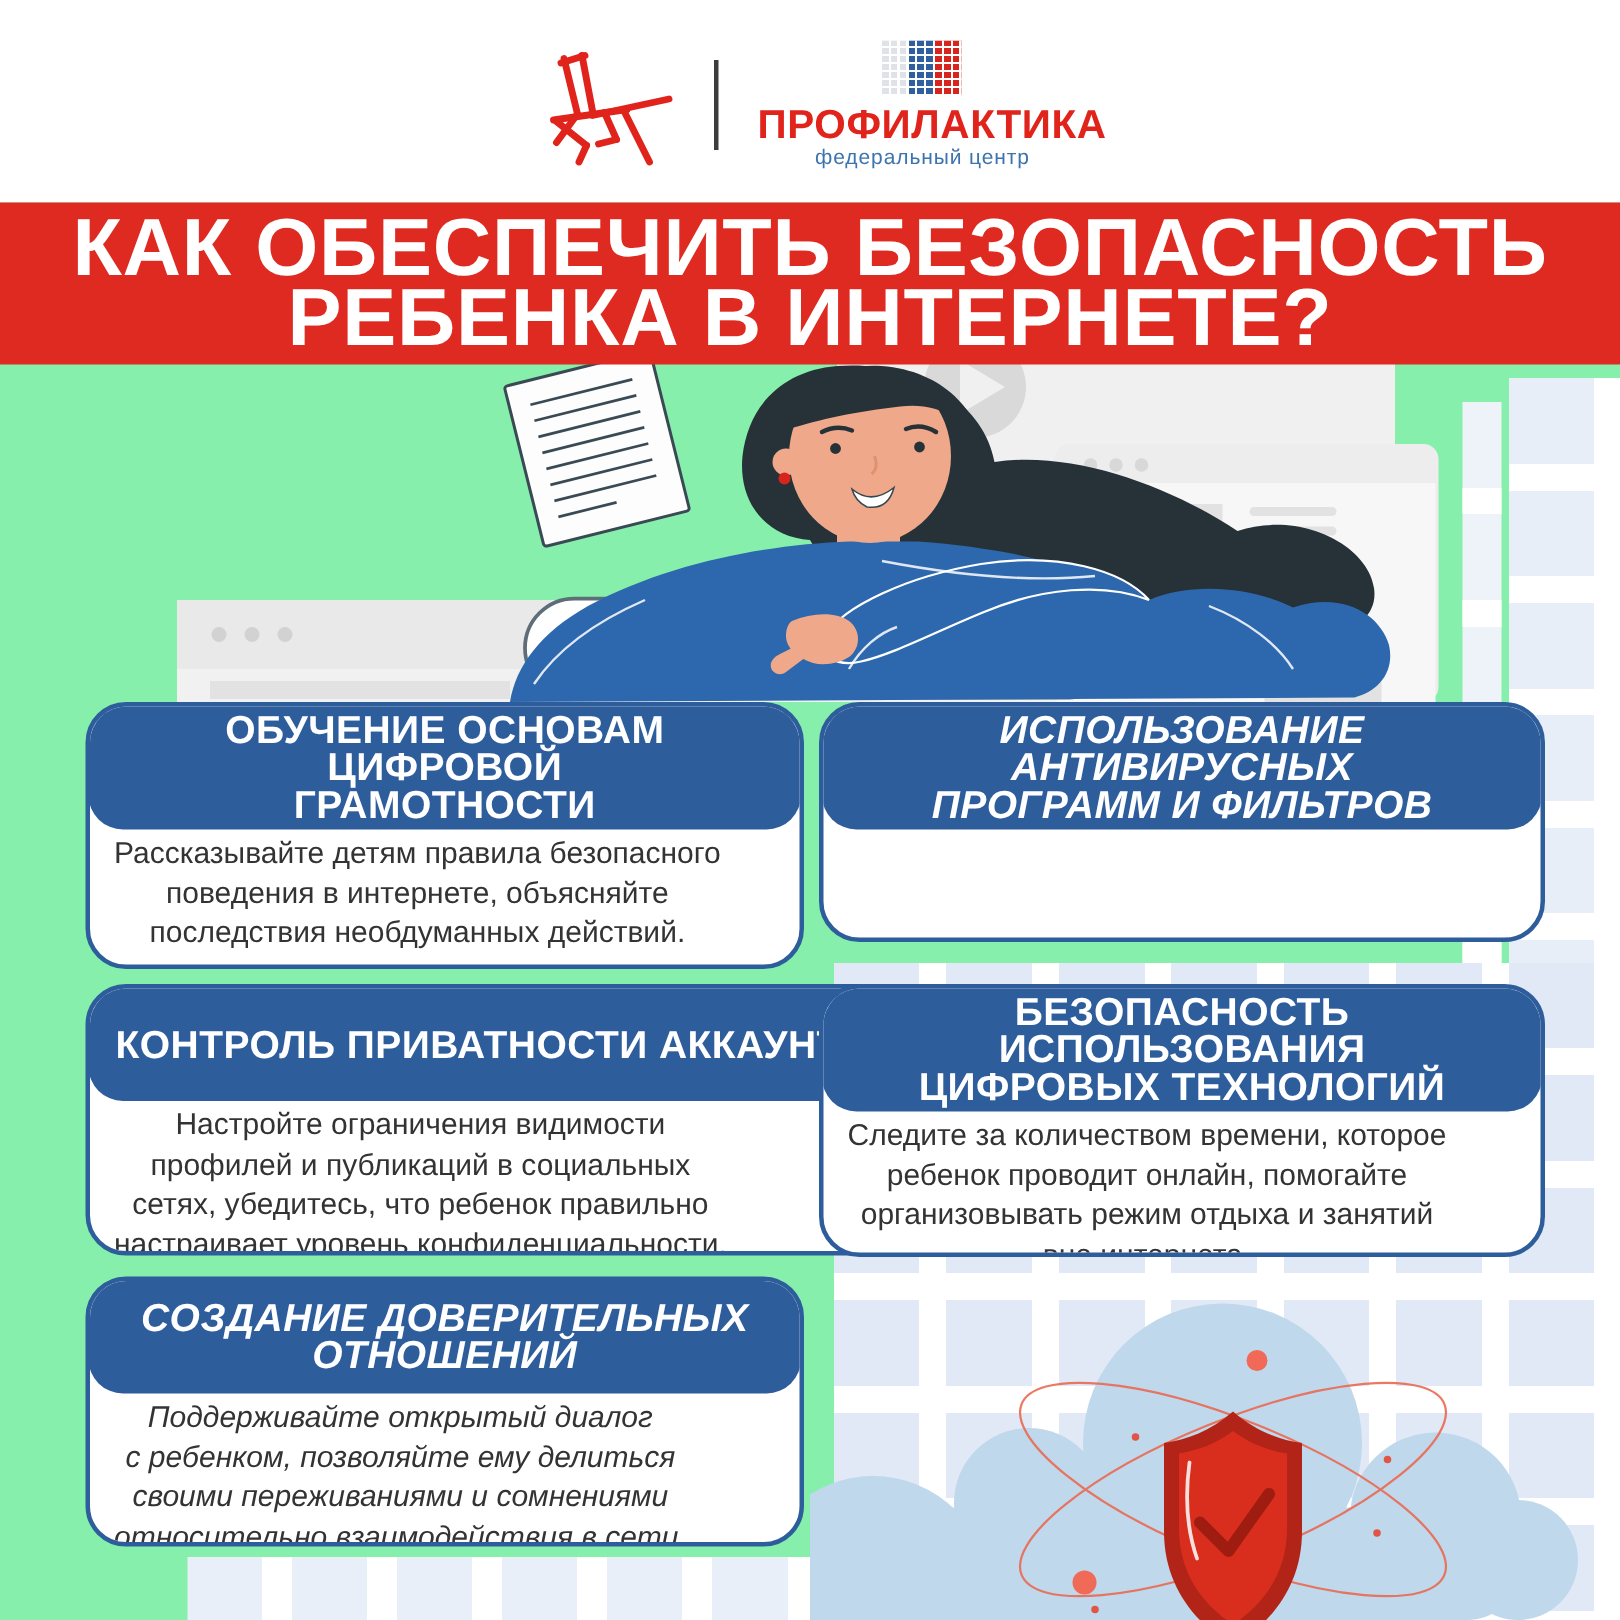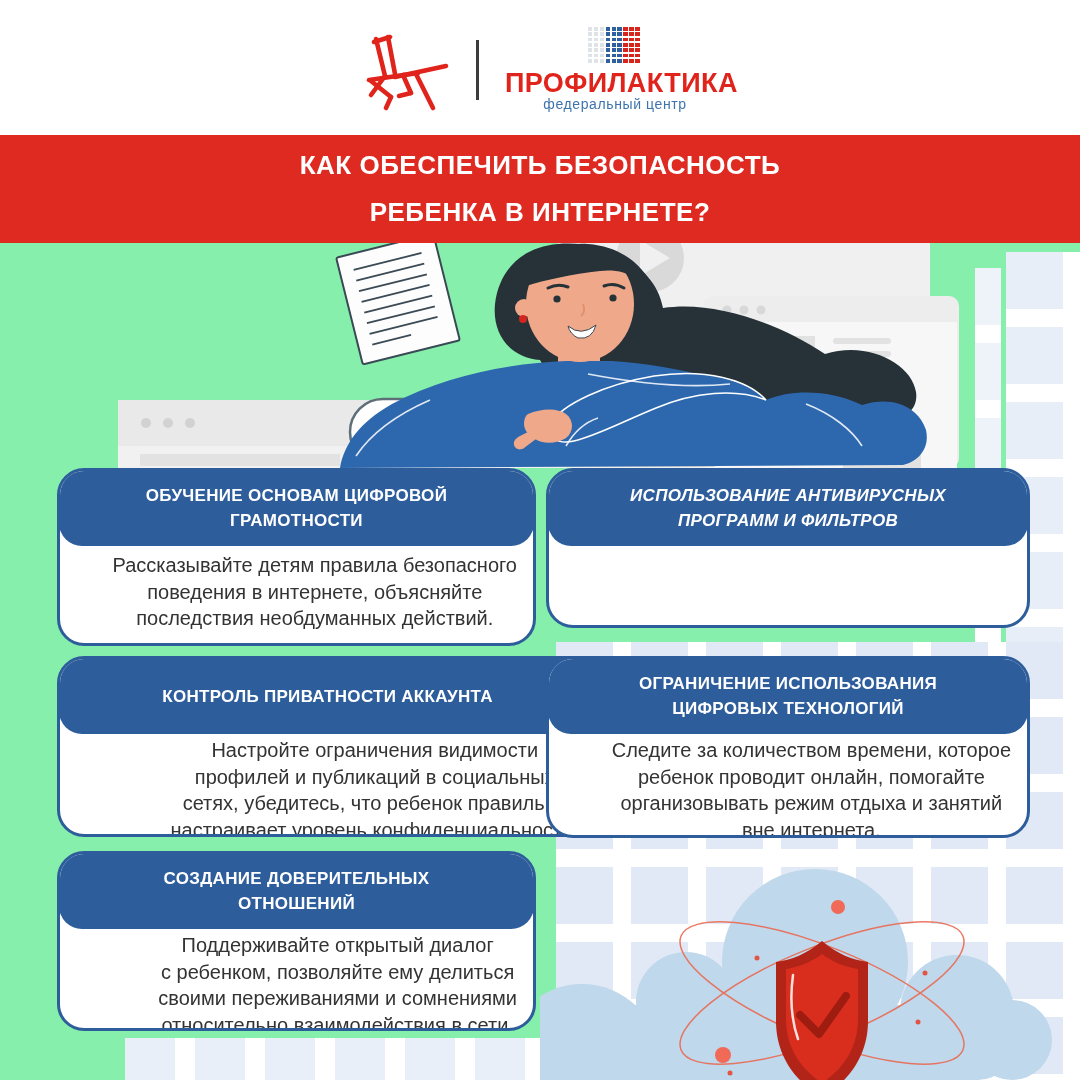--- a/index.html
+++ b/index.html
@@ -30,33 +30,33 @@
       repeating-linear-gradient(to bottom, transparent 0 3.8px, #fff 3.8px 5.3px),
       linear-gradient(to right,#dfe2e6 0 33.4%,#2e5f9e 33.4% 66.7%,#d7241d 66.7% 100%);
   }
   .orgname{position:absolute;left:505px;top:68px;width:220px;text-align:center;
     font-size:27px;font-weight:bold;color:#e0241b;letter-spacing:.4px;white-space:nowrap;}
   .orgsub{position:absolute;left:505px;top:96px;width:220px;text-align:center;
     font-size:14px;color:#3d74ad;letter-spacing:.6px;white-space:nowrap;}
   
   .banner{position:absolute;left:0;top:135px;width:1080px;height:108px;background:#de2a21;z-index:2;
     display:flex;align-items:center;justify-content:center;}
-  .banner-title{color:#fff;font-size:26px;line-height:47px;font-weight:bold;text-align:center;
+  .banner-title{color:#fff;font-size:54px;line-height:47px;font-weight:bold;text-align:center;
     letter-spacing:.5px;white-space:pre-line;margin:0;}
   
   .hero{position:absolute;left:0;top:242px;width:1080px;height:226px;z-index:1;}
   .cloudart{position:absolute;left:540px;top:855px;width:540px;height:225px;z-index:1;}
   
   .card{position:absolute;z-index:3;box-sizing:border-box;background:#fff;
     border:3px solid #2e5d9c;border-radius:27px;display:flex;flex-direction:column;overflow:hidden;}
   .card-header{background:#2e5d9c;border-radius:23px;margin:-1px;min-height:68px;flex:0 0 auto;
     display:flex;align-items:center;justify-content:center;padding:4px 14px;}
-  .card-title{color:#fff;font-weight:bold;font-size:17px;line-height:25px;text-align:center;
+  .card-title{color:#fff;font-weight:bold;font-size:26px;line-height:25px;text-align:center;
     letter-spacing:.3px;white-space:pre-line;}
-  .card-body{flex:1;display:flex;align-items:center;justify-content:flex-end;padding:4px 16px 8px;}
+  .card-body{flex:1;display:flex;align-items:center;justify-content:flex-start;padding:4px 16px 8px;}
   .card-text{font-size:20px;line-height:26.5px;color:#333;text-align:center;white-space:pre-line;}
 </style>
 </head>
 <body>
 
 <div class="canvas">
 
   <div class="pxgrid pxgrid-right"></div>
   <div class="pxgrid pxgrid-right2"></div>
   <div class="pxgrid pxgrid-bottomright"></div>
@@ -221,32 +221,32 @@
     <div class="card-body">
       <div class="card-text">Настройте ограничения видимости
 профилей и публикаций в социальных
 сетях, убедитесь, что ребенок правильно
 настраивает уровень конфиденциальности.</div>
     </div>
   </div>
 
   <div class="card" style="left:546px;top:656px;width:484px;height:182px;">
     <div class="card-header">
-      <div class="card-title">ОГРАНИЧЕНИЕ ИСПОЛЬЗОВАНИЯ
+      <div class="card-title">БЕЗОПАСНОСТЬ ИСПОЛЬЗОВАНИЯ
 ЦИФРОВЫХ ТЕХНОЛОГИЙ</div>
     </div>
     <div class="card-body">
       <div class="card-text">Следите за количеством времени, которое
 ребенок проводит онлайн, помогайте
 организовывать режим отдыха и занятий
 вне интернета.</div>
     </div>
   </div>
 
-  <div class="card" style="left:57px;top:851px;width:479px;height:180px;">
+  <div class="card" style="left:57px;top:851px;width:479px;height:180px;font-style:italic;">
     <div class="card-header">
       <div class="card-title">СОЗДАНИЕ ДОВЕРИТЕЛЬНЫХ
 ОТНОШЕНИЙ</div>
     </div>
     <div class="card-body">
       <div class="card-text">Поддерживайте открытый диалог
 с ребенком, позволяйте ему делиться
 своими переживаниями и сомнениями
 относительно взаимодействия в сети.</div>
     </div>

